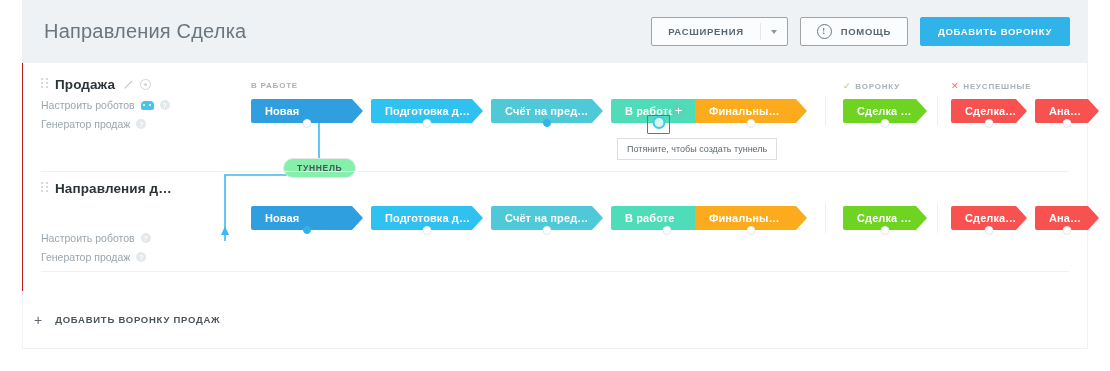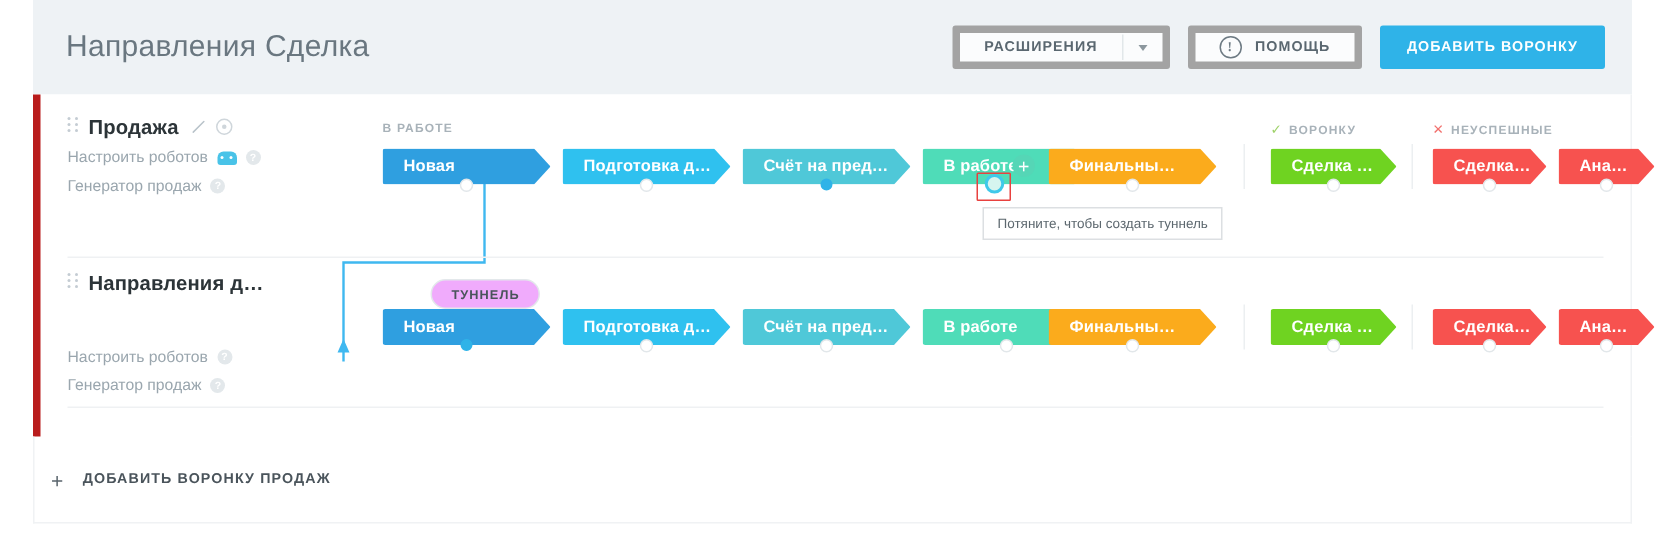--- a/index.html
+++ b/index.html
@@ -21,21 +21,21 @@
   .page-title{
     margin-left:22px;
     font-size:20px;color:#6a7780;font-weight:400;letter-spacing:.2px;
     white-space:nowrap;
   }
   .header-actions{
     margin-left:auto;margin-right:18px;
     display:flex;align-items:center;gap:12px;
   }
   .btn{
-    background:#fbfcfd;border:5px solid #a3a3a3;border-radius:2px;
+    background:#fbfcfd;border:1px solid #a3a3a3;border-radius:2px;
     height:29px;display:flex;align-items:center;
     font-size:9.5px;font-weight:700;letter-spacing:.7px;color:#5a6770;
     box-sizing:border-box;cursor:pointer;
   }
   .btn-split{padding:0;}
   .btn-split .lbl{padding:0 16px;line-height:27px;}
   .btn-split .sep{width:1px;height:17px;background:#e2e7ea;}
   .btn-split .caret{
     width:26px;display:flex;align-items:center;justify-content:center;
   }
@@ -54,21 +54,21 @@
     background:#2fb3e8;border:1px solid #2fb3e8;color:#fff;
     padding:0 17px;height:29px;border-radius:2px;
     display:flex;align-items:center;
     font-size:9.5px;font-weight:700;letter-spacing:.7px;cursor:pointer;
     box-sizing:border-box;
   }
 
   
   .board{
     position:absolute;left:22px;top:63px;width:1066px;height:272px;
-    background:#ffffff;border-left:5px solid #b91c1c;border-right:1px solid #f0f2f4;
+    background:#ffffff;border-left:1px solid #b91c1c;border-right:1px solid #f0f2f4;
     box-sizing:border-box;
   }
 
   .row{position:relative;height:101px;}
   .row.r1{top:0;}
   .row.r2{top:0;}
   .row-sep{
     position:absolute;left:18px;right:18px;height:1px;background:#eff1f3;
   }
 
@@ -155,29 +155,29 @@
     position:absolute;width:15px;height:15px;border-radius:50%;
     background:#55d6b6;color:#ffffff;font-size:13px;font-weight:400;
     display:flex;align-items:center;justify-content:center;line-height:1;cursor:pointer;
   }
   .divider-v{position:absolute;width:1px;background:#eceff1;}
 
   
   .tunnel-svg{position:absolute;left:0;top:0;width:1066px;height:286px;pointer-events:none;}
   .tunnel-badge{
     position:absolute;
-    background:#f0abfc;border:1px solid #e3e8eb;border-radius:12px;
+    background:#86efac;border:1px solid #e3e8eb;border-radius:12px;
     height:18px;padding:0 13px;display:flex;align-items:center;
     font-size:8.5px;font-weight:700;letter-spacing:.7px;color:#4a545b;
-    cursor:pointer;white-space:nowrap;margin-top:28px;
+    cursor:pointer;white-space:nowrap;
   }
   .tooltip{
     position:absolute;background:#ffffff;border:1px solid #dcdfe2;
     height:20px;padding:0 9px;display:flex;align-items:center;
-    font-size:9px;color:#5d686f;white-space:nowrap;margin-left:34px;
+    font-size:9px;color:#5d686f;white-space:nowrap;
   }
 
   
   .footer-add{
     position:absolute;left:22px;bottom:0;width:1066px;height:60px;
     border-left:1px solid #f0f2f4;border-right:1px solid #f0f2f4;
     border-bottom:1px solid #f0f2f4;
     box-sizing:border-box;background:#fff;
     display:flex;align-items:center;
   }

